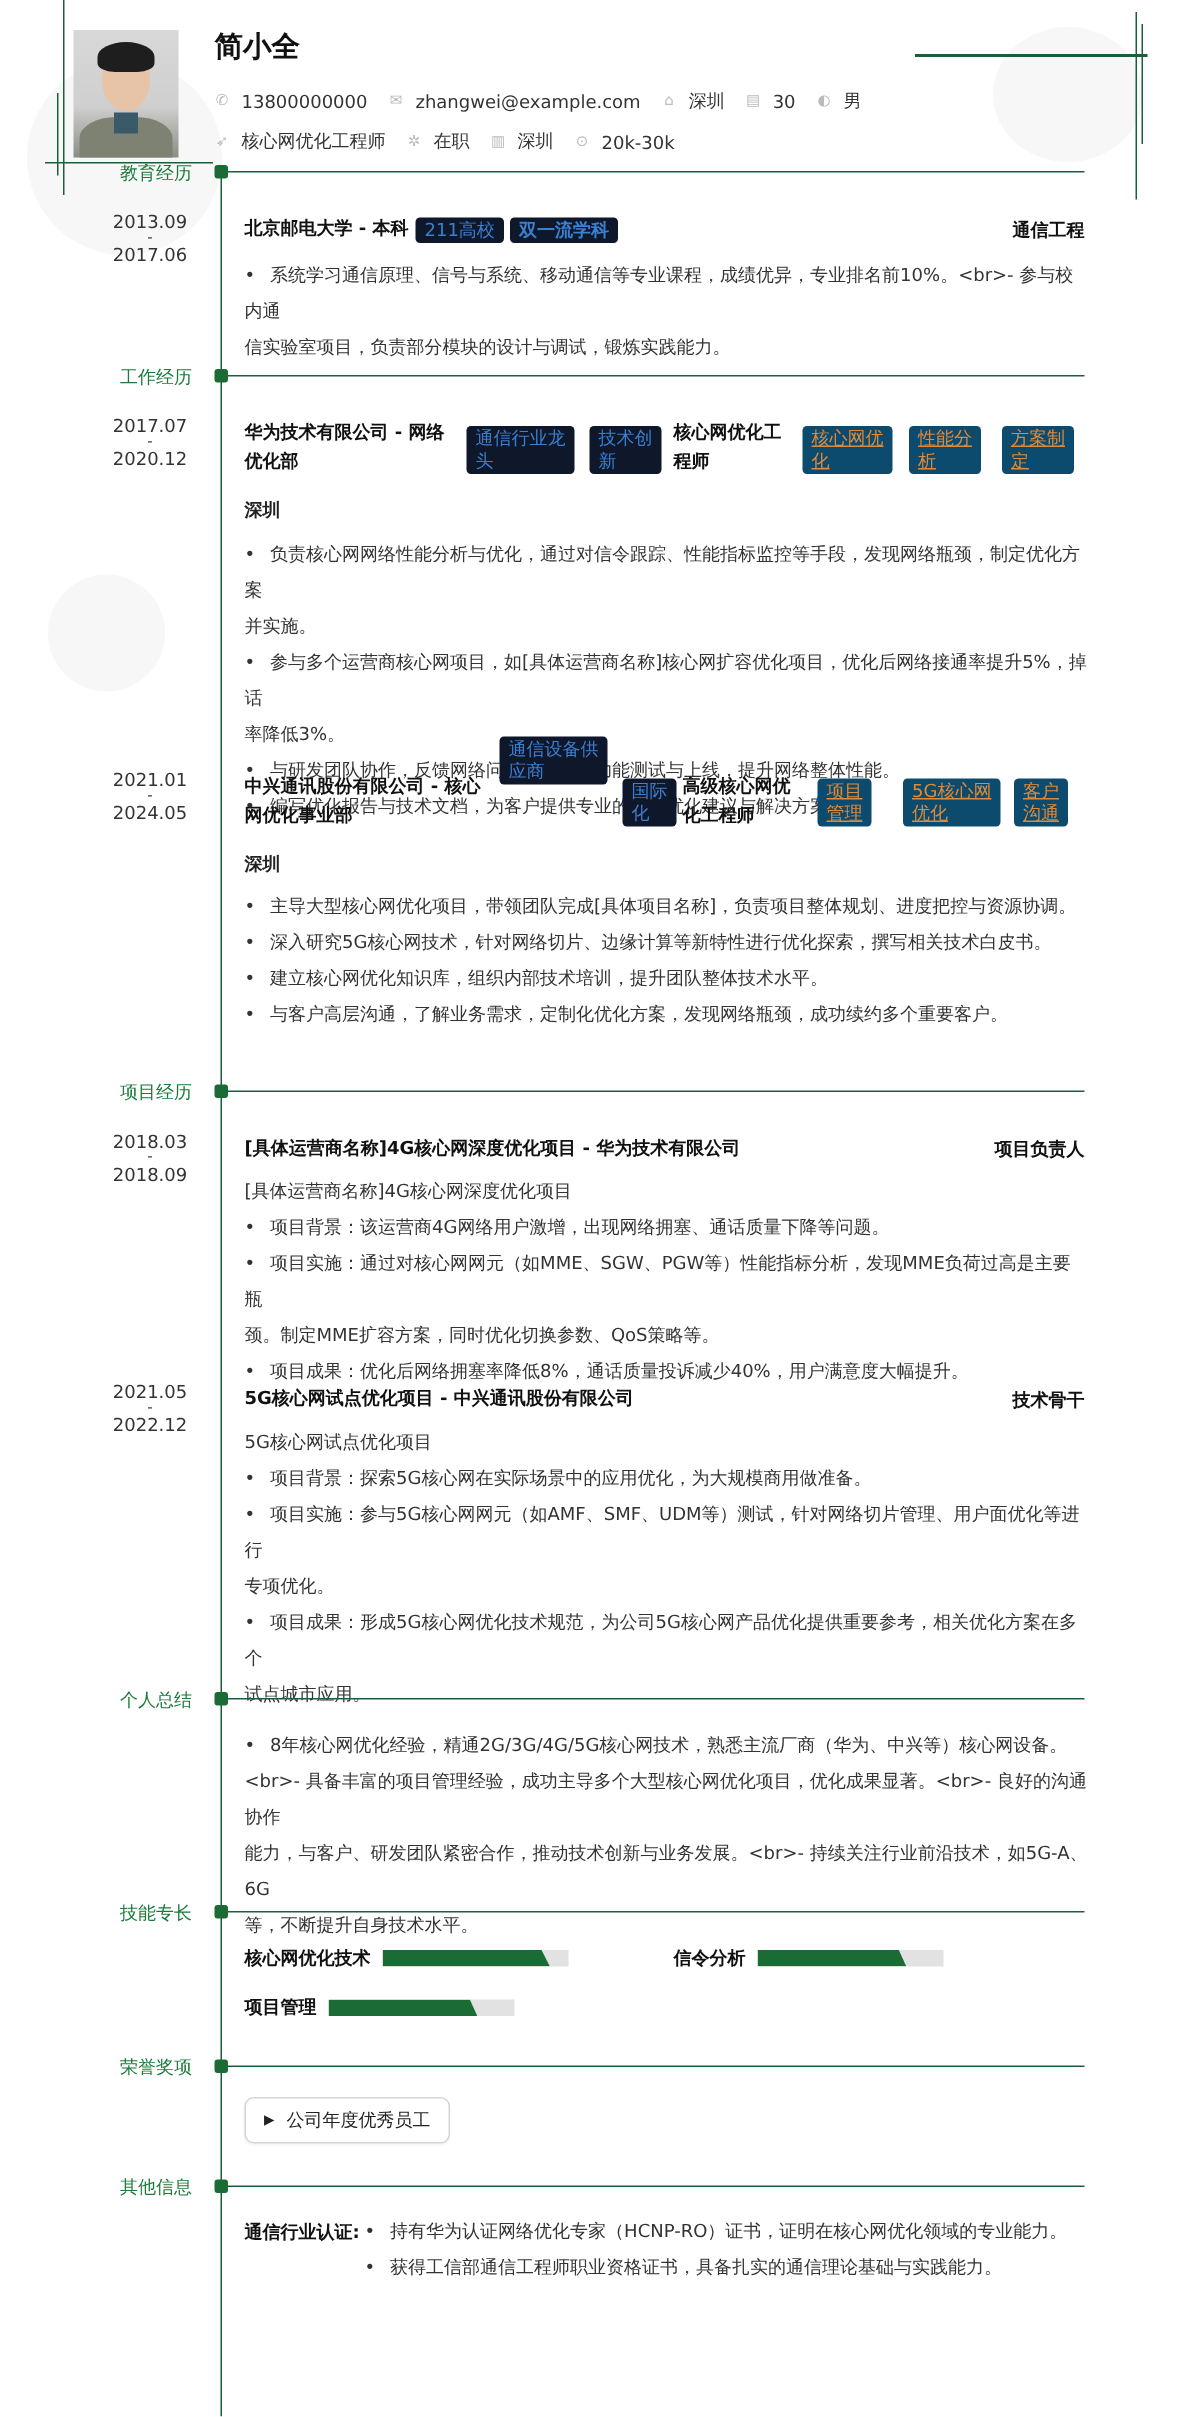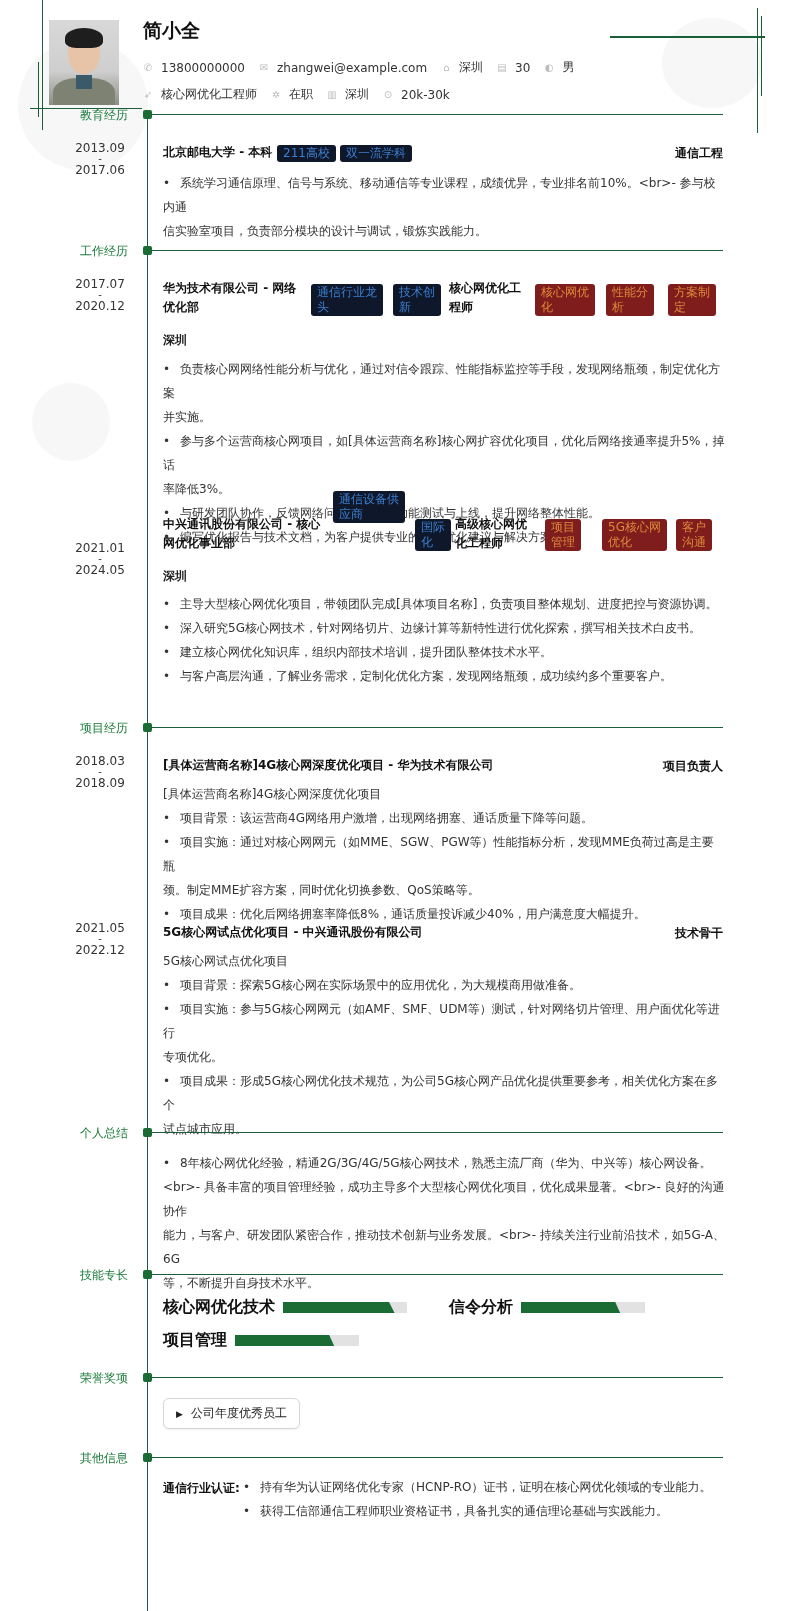--- a/index.html
+++ b/index.html
@@ -26,28 +26,28 @@
   .section-node { position: absolute; left: 143px; width: 9px; height: 9px; border-radius: 2px; background: #1b6b35; }
   .section-rule { position: absolute; left: 152px; width: 571px; height: 1px; background: #1b5e3a; }
 
   .date { position: absolute; left: 70px; width: 60px; text-align: center; font-size: 12px; color: #333; line-height: 16px; }
   .date .dash { line-height: 6px; font-size: 10px; }
 
   .entry-title { position: absolute; left: 163px; font-size: 12px; font-weight: bold; color: #111; line-height: 19px; }
   .entry-right { position: absolute; right: 71px; font-size: 12px; font-weight: bold; color: #111; }
   .tag { position: absolute; font-size: 12px; line-height: 15px; padding: 1px 6px; border-radius: 3px; }
   .tag.blue { background: #0f172a; color: #3b7fcf; }
-  .tag.orange { background: #7f1d1d; color: #de8a3b; }
+  .tag.orange { background: #0c4a6e; color: #de8a3b; text-decoration: underline; }
 
   .para { position: absolute; left: 163px; width: 562px; font-size: 12px; color: #333; line-height: 24px; }
   .bullet { position: relative; padding-left: 0; }
   .bullet::before { content: "•"; margin-right: 10px; margin-left: 0; }
   .loc { position: absolute; left: 163px; font-size: 12px; font-weight: bold; color: #222; }
 
-  .skill { position: absolute; display: flex; align-items: center; font-size: 16px; font-weight: bold; color: #111; }
+  .skill { position: absolute; display: flex; align-items: center; font-size: 12px; font-weight: bold; color: #111; }
   .skill-bar { position: relative; height: 11px; background: #e2e2e2; margin-left: 8px; overflow: hidden; }
   .skill-fill { position: absolute; left: 0; top: 0; height: 11px; background: #1b6b35; clip-path: polygon(0 0, 95% 0, 100% 100%, 0 100%); }
 
   .award-btn { position: absolute; left: 163px; top: 1398px; height: 31px; padding: 0 12px; border: 1px solid #d6d6d6; border-radius: 6px; background: #fff; display: flex; align-items: center; font-size: 12px; color: #222; box-shadow: 0 1px 2px rgba(0,0,0,0.06); }
   .award-btn .tri { font-size: 9px; margin-right: 8px; }
 
   .other-label { position: absolute; left: 163px; top: 1480px; font-size: 12px; font-weight: bold; color: #111; }
   .other-list { position: absolute; left: 243px; font-size: 12px; color: #333; line-height: 24px; }
 </style>
 </head>
@@ -120,21 +120,21 @@
   <div class="section-node" style="top:110px;"></div>
   <div class="section-rule" style="top:114px;"></div>
 
   <div class="date" style="top:140px;">
     <div>2013.09</div>
       <div class="dash">-</div>
       <div>2017.06</div>
   </div>
   <div class="entry-title" style="top:143px;">北京邮电大学 - 本科</div>
   <div class="tag blue" style="left:277px;top:145px;">211高校</div>
-  <div class="tag blue" style="left:340px;top:145px;">双一流学科</div>
+  <div class="tag blue" style="left:340px;top:145px;font-weight:bold;">双一流学科</div>
   <div class="entry-right" style="top:145px;">通信工程</div>
   <div class="para" style="top:171px;">
     <div class="bullet">系统学习通信原理、信号与系统、移动通信等专业课程，成绩优异，专业排名前10%。&lt;br&gt;- 参与校内通</div>
     <div>信实验室项目，负责部分模块的设计与调试，锻炼实践能力。</div>
   </div>
 
   <div class="section-title" style="top:243px;">工作经历</div>
   <div class="section-node" style="top:246px;"></div>
   <div class="section-rule" style="top:250px;"></div>
 
@@ -174,21 +174,21 @@
   <div class="loc" style="top:332px;">深圳</div>
   <div class="para" style="top:357px;">
     <div class="bullet">负责核心网网络性能分析与优化，通过对信令跟踪、性能指标监控等手段，发现网络瓶颈，制定优化方案</div>
       <div>并实施。</div>
     <div class="bullet">参与多个运营商核心网项目，如[具体运营商名称]核心网扩容优化项目，优化后网络接通率提升5%，掉话</div>
       <div>率降低3%。</div>
     <div class="bullet">与研发团队协作，反馈网络问题，推动新功能测试与上线，提升网络整体性能。</div>
     <div class="bullet">编写优化报告与技术文档，为客户提供专业的网络优化建议与解决方案。</div>
   </div>
 
-  <div class="date" style="top:540px;">
+  <div class="date" style="top:512px;">
     <div>2021.01</div>
       <div class="dash">-</div>
       <div>2024.05</div>
   </div>
   <div class="entry-title" style="top:515px;">
     <div>中兴通讯股份有限公司 - 核心</div>
       <div>网优化事业部</div>
   </div>
   <div class="tag blue" style="left:333px;top:491px;">
       <div>通信设备供</div>

